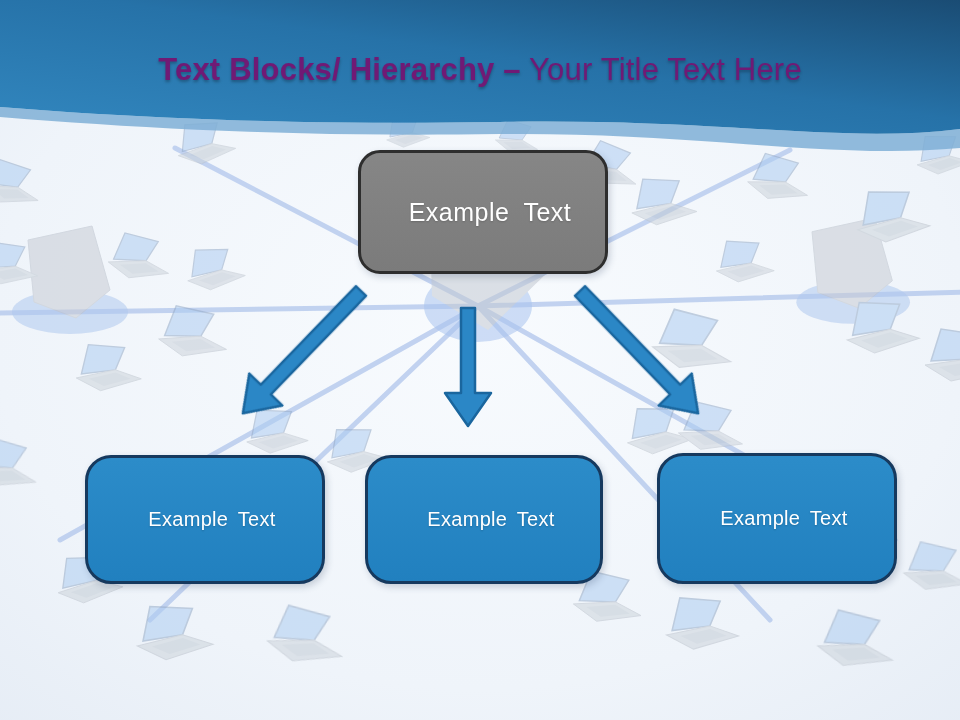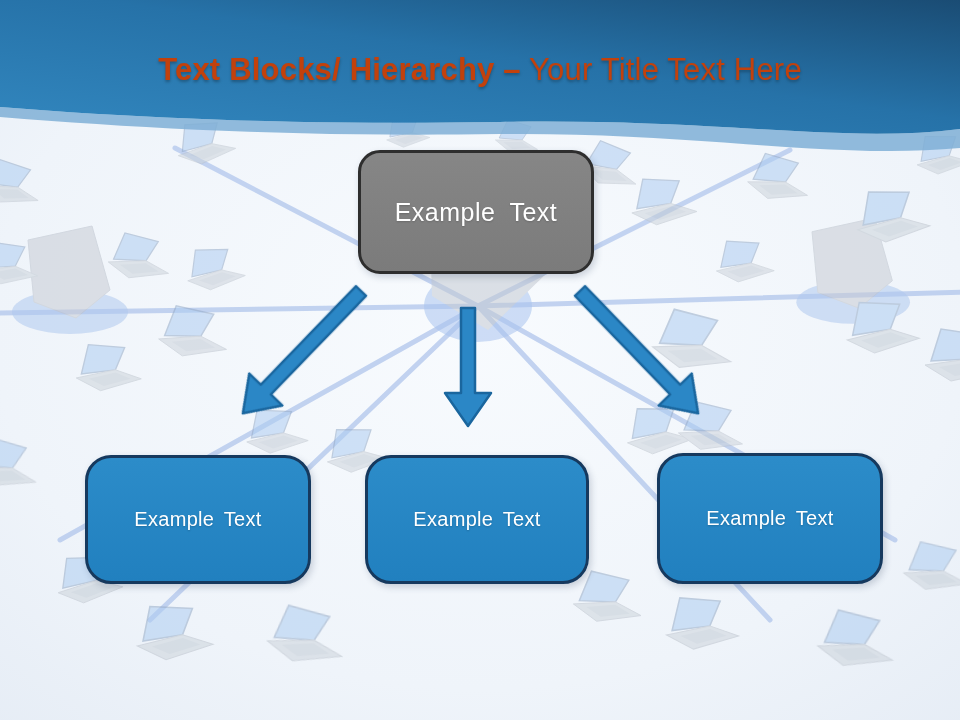--- a/index.html
+++ b/index.html
@@ -4,29 +4,30 @@
 <style>
   html,body{margin:0;padding:0;background:#dfe6ef;}
   .slide{
     position:relative;width:960px;height:720px;overflow:hidden;
     font-family:"Liberation Sans",sans-serif;
     background:#eff4fa;
   }
   svg.bg{position:absolute;left:0;top:0;width:960px;height:720px;display:block;}
   .title{
     position:absolute;top:52px;left:0;right:0;text-align:center;
-    color:#c2410c;font-size:31px;letter-spacing:.2px;white-space:pre;
+    color:#701a75;font-size:31px;letter-spacing:.2px;white-space:pre;
     text-shadow:0 2px 3px rgba(0,0,0,.28);
   }
   .title .bold{font-weight:bold;}
   .box{
     position:absolute;display:flex;align-items:center;justify-content:center;
     color:#fff;text-align:center;
     box-shadow:2px 3px 7px rgba(40,60,90,.22);
     text-shadow:0 1px 2px rgba(0,0,0,.18);
+    padding-left:14px;
   }
   .box.root{
     left:358px;top:150px;width:230px;height:118px;
     background:linear-gradient(180deg,#868686,var(--root-fill,#7b7b7b));
     border:3.5px solid var(--root-border,#2e2e2e);
     border-radius:22px;font-size:25px;letter-spacing:.5px;word-spacing:7px;
   }
   .box.child{
     background:linear-gradient(180deg,#2c8cc9,var(--child-fill,#2180bf));
     border:3.5px solid var(--child-border,#16395e);

